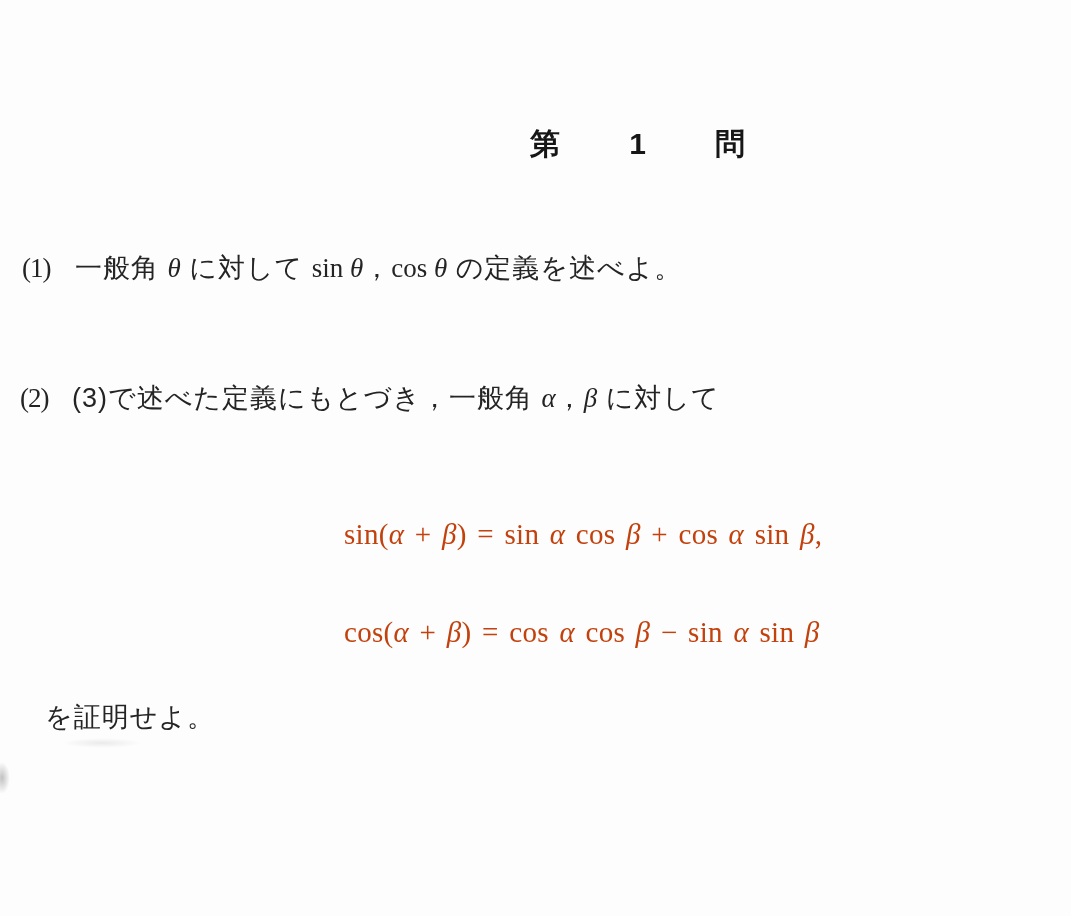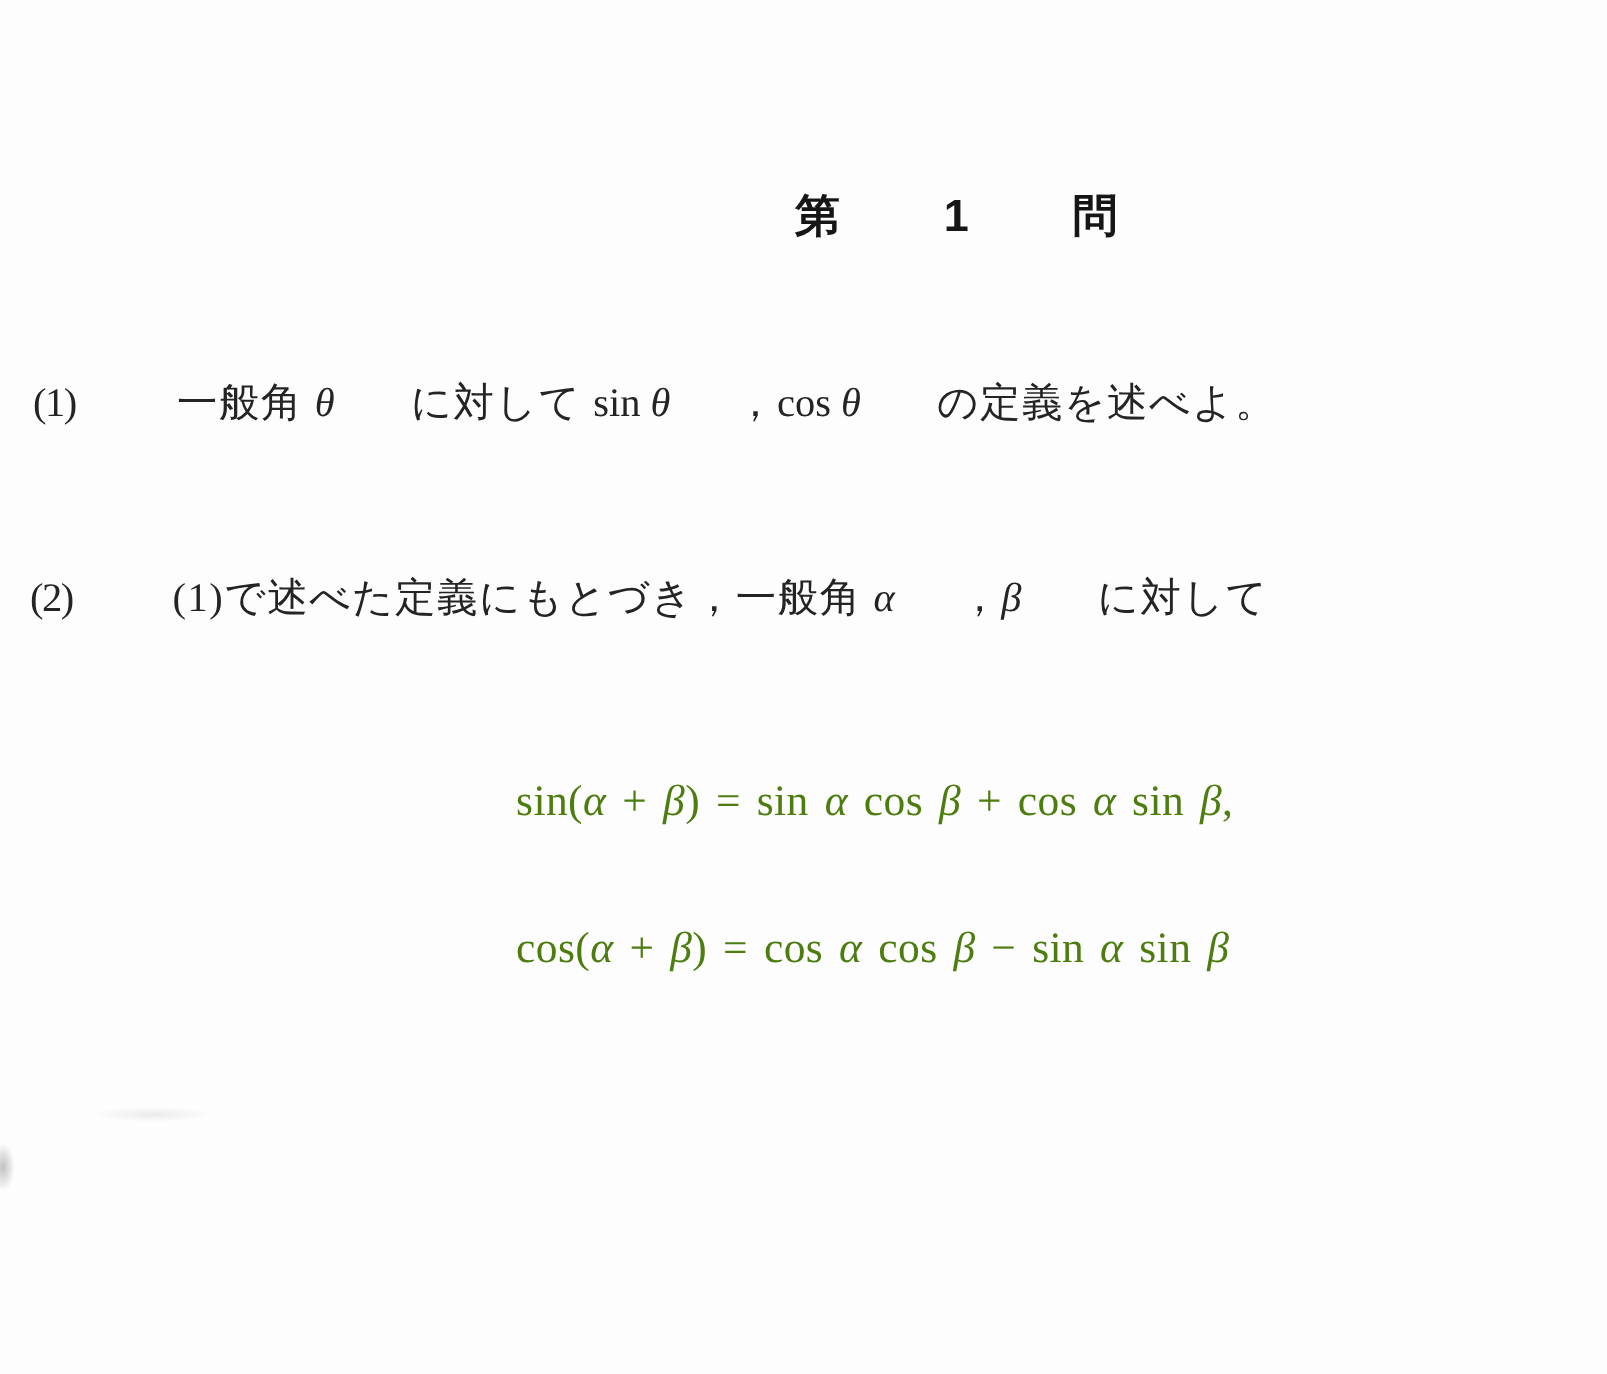--- a/index.html
+++ b/index.html
@@ -44,41 +44,40 @@
   }
   .q1 { left: 22px; top: 250px; }
   .q1 .qlabel { width: 53px; }
   .q2 { left: 20px; top: 380px; }
   .q2 .qlabel { width: 52px; }
   .eq {
     position: absolute;
     left: 344px;
     font-size: 29px;
     line-height: 1.2;
-    color: #4d7c0f;
+    color: #c2410c;
     white-space: nowrap;
     word-spacing: 3px;
     letter-spacing: 0.3px;
   }
   .eq1 { top: 517px; }
   .eq2 { top: 579px; margin-top: 36px; }
   .closing {
     position: absolute;
     left: 45px;
     top: 699px;
     font-size: 27px;
     color: #242424;
     font-family: "Liberation Serif", "DejaVu Serif", serif;
     letter-spacing: 1px;
     white-space: nowrap;
   }
   .seg-cjk {
-    font-family: Liberation Serif, serif;
+    font-family: Liberation Sans, sans-serif;
     letter-spacing: 1px;
-    margin-left: 43px;
   }
   .seg-rm {
     font-family: Liberation Serif, serif;
     font-style: normal;
   }
   .seg-it {
     font-family: "Liberation Serif", "DejaVu Serif", serif;
     font-style: italic;
   }
   
@@ -112,24 +111,25 @@
     <span>問</span>
   </div>
 
   <div class="qline q1">
     <span class="qlabel">(1)</span>
     <span class="qtext"><span class="seg-cjk">一般角 </span><span class="seg-it">θ</span><span class="seg-cjk"> に対して </span><span class="seg-rm">sin </span><span class="seg-it">θ</span><span class="seg-cjk">，</span><span class="seg-rm">cos </span><span class="seg-it">θ</span><span class="seg-cjk"> の定義を述べよ。</span></span>
   </div>
 
   <div class="qline q2">
     <span class="qlabel">(2)</span>
-    <span class="qtext"><span class="seg-cjk">(1)で述べた定義にもとづき，一般角 </span><span class="seg-it">α</span><span class="seg-cjk">，</span><span class="seg-it">β</span><span class="seg-cjk"> に対して</span></span>
+    <span class="qtext"><span class="seg-cjk">(3)で述べた定義にもとづき，一般角 </span><span class="seg-it">α</span><span class="seg-cjk">，</span><span class="seg-it">β</span><span class="seg-cjk"> に対して</span></span>
   </div>
 
   <div class="eq eq1"><span class="seg-rm">sin(</span><span class="seg-it">α</span><span class="seg-rm"> + </span><span class="seg-it">β</span><span class="seg-rm">) = sin </span><span class="seg-it">α</span><span class="seg-rm"> cos </span><span class="seg-it">β</span><span class="seg-rm"> + cos </span><span class="seg-it">α</span><span class="seg-rm"> sin </span><span class="seg-it">β</span><span class="seg-rm">,</span></div>
 
   <div class="eq eq2"><span class="seg-rm">cos(</span><span class="seg-it">α</span><span class="seg-rm"> + </span><span class="seg-it">β</span><span class="seg-rm">) = cos </span><span class="seg-it">α</span><span class="seg-rm"> cos </span><span class="seg-it">β</span><span class="seg-rm"> − sin </span><span class="seg-it">α</span><span class="seg-rm"> sin </span><span class="seg-it">β</span></div>
 
+  <div class="closing">を証明せよ。</div>
 
   <div class="smudge-left"></div>
   <div class="smudge-top"></div>
 
 </div>
 
 </body></html>

